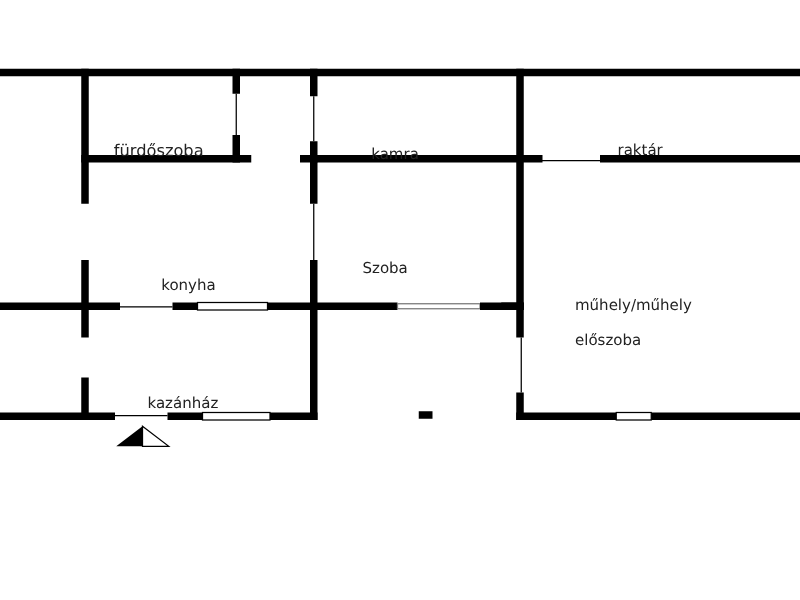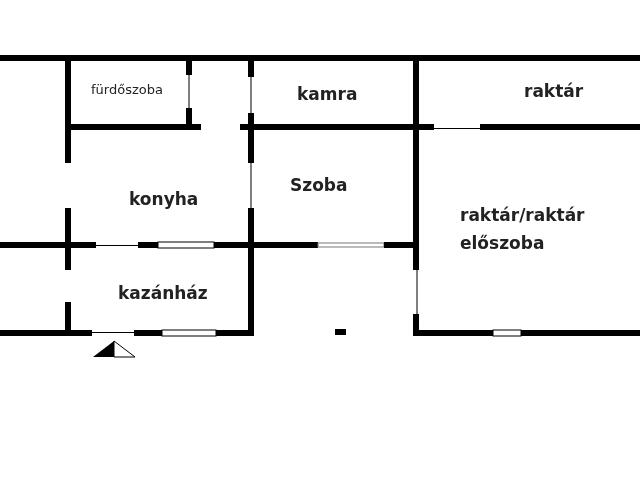--- a/index.html
+++ b/index.html
@@ -1,20 +1,20 @@
 <!DOCTYPE html>
 <html><head>
   <meta charset="utf-8">
   <style>
     html, body { margin: 0; padding: 0; background: #ffffff; }
     body { width: 640px; height: 480px; position: relative; overflow: hidden; font-family: "DejaVu Sans", sans-serif; }
     #plan { position: absolute; left: 0; top: 0; width: 640px; height: 480px; }
-    .room-label { position: absolute; color: #222222; font-family: "DejaVu Sans", sans-serif; white-space: nowrap; }
+    .room-label { position: absolute; color: #222222; font-family: "DejaVu Sans", sans-serif; white-space: nowrap; margin-top: 32px; }
     .lbl-sm { font-size: 13px; }
-    .lbl-md { font-size: 17px; font-weight: bold; }
+    .lbl-md { font-size: 12px; }
   </style>
 </head>
 <body>
 
 <svg id="plan" viewBox="0 0 640 480" xmlns="http://www.w3.org/2000/svg">
   <g fill="#000">
 
     <rect x="0" y="55" width="640" height="6"></rect>
 
     <rect x="65" y="55" width="6" height="108"></rect>
@@ -66,18 +66,18 @@
   </g>
 
   <g>
     <polygon points="114,341 93,357 114,357" fill="#000"></polygon>
     <polygon points="114,341 135,357 114,357" fill="#fff" stroke="#000" stroke-width="1"></polygon>
   </g>
 </svg>
 
 <div class="room-label lbl-sm" style="left:91px; top:82px;">fürdőszoba</div>
 <div class="room-label lbl-md" style="left:297px; top:84px;">kamra</div>
-<div class="room-label lbl-md" style="left:524px; top:81px;text-align:right;">raktár</div>
+<div class="room-label lbl-md" style="left:494px; top:81px;text-align:right;">raktár</div>
 <div class="room-label lbl-md" style="left:129px; top:189px;">konyha</div>
 <div class="room-label lbl-md" style="left:290px; top:175px;">Szoba</div>
-<div class="room-label lbl-md" style="left:460px; top:205px;">raktár/raktár</div>
+<div class="room-label lbl-md" style="left:460px; top:205px;">műhely/műhely</div>
 <div class="room-label lbl-md" style="left:460px; top:233px;">előszoba</div>
 <div class="room-label lbl-md" style="left:118px; top:283px;">kazánház</div>
 
 </body></html>

